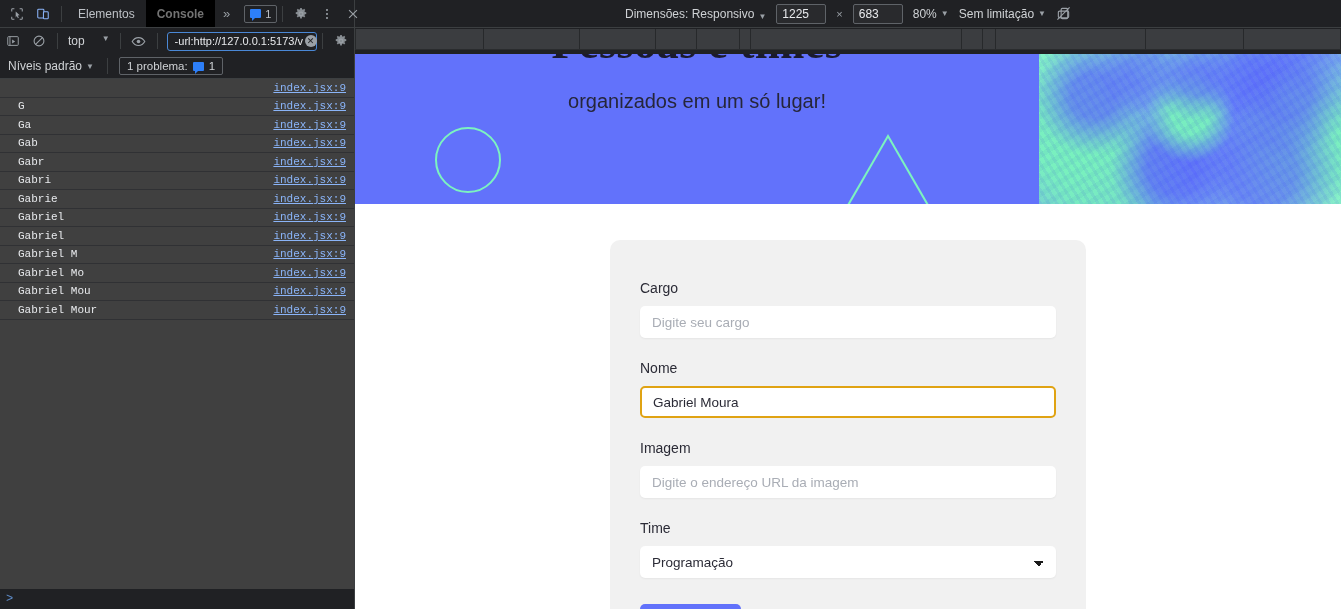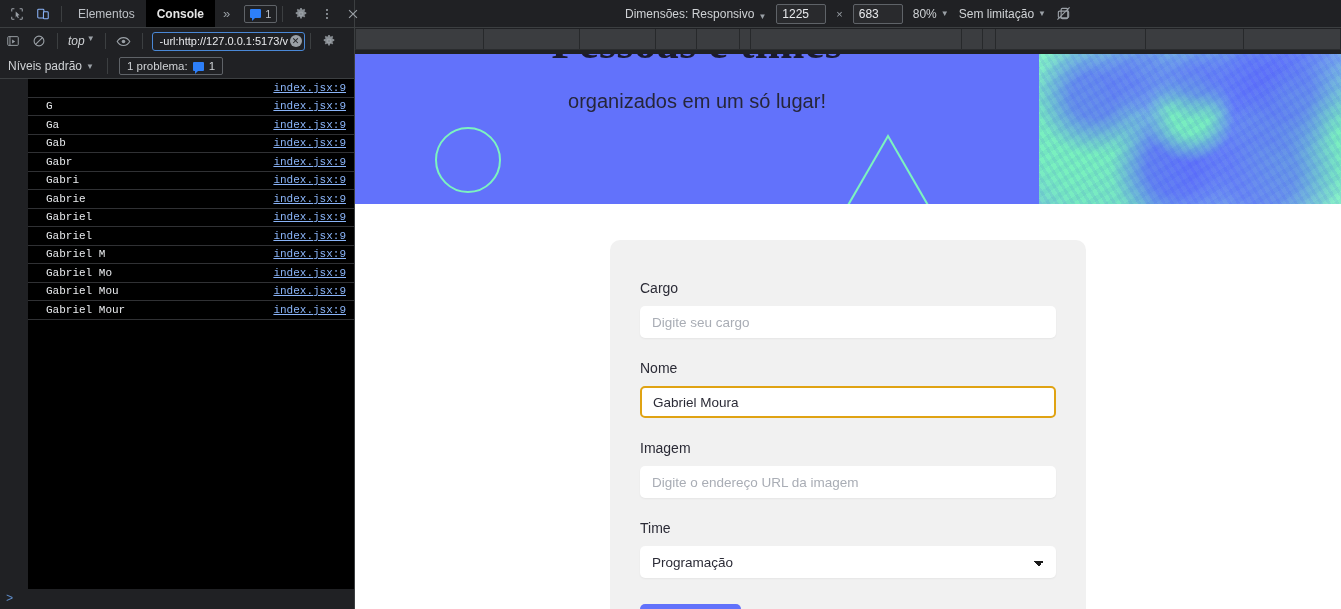--- a/index.html
+++ b/index.html
@@ -56,21 +56,21 @@
     padding: 0 11px;
     height: 100%;
     display: flex; align-items: center;
     font-size: 12px;
     color: #bdc1c6;
     cursor: pointer;
     white-space: nowrap;
   }
   .tab.selected {
     background: #000000;
-    color: #e5e5e5;
+    color: #737373;
     font-weight: bold;
   }
   .tab.more {
     color: #9aa0a6; font-size: 13px; padding: 0 8px;
   }
   .issue-chip {
     display: flex; align-items: center; gap: 4px;
     border: 1px solid #5f6368;
     border-radius: 2px;
     padding: 1px 5px;
@@ -116,23 +116,23 @@
     display: flex;
     background: #202124;
   }
   .console-filterbar {
     width: 355px; min-width: 355px;
     display: flex; align-items: center;
     border-right: 1px solid #3c3f41;
     background: #202124;
   }
   .ctx-sel {
-    display: flex; align-items: flex-start; gap: 2px;
+    display: flex; align-items: flex-start; gap: 17px;
     font-size: 12px; color: #cfd2d5;
-    padding: 0 5px; cursor: pointer; font-style: italic;
+    padding: 0 5px; cursor: pointer;
   }
   .filter-box {
     display: flex; align-items: center;
     background: #202124;
     border: 1px solid #4a88d6;
     border-radius: 3px;
     height: 19px;
     padding: 0 2px 0 5px;
     margin-left: 4px;
     min-width: 0;
@@ -198,22 +198,21 @@
   }
   .msg-chip::after {
     content: ""; position: absolute; left: 2px; bottom: -3px;
     border-left: 3px solid #2d7ff9;
     border-bottom: 3px solid transparent;
   }
 
   .console-list {
     flex: 1 1 auto;
     overflow: hidden;
-    background: #000000;
-    margin-left: 28px;
+    background: #404040;
   }
   .log-row {
     display: flex; align-items: center;
     justify-content: space-between;
     height: 18.5px;
     border-bottom: 1px solid #303134;
     padding: 0 8px 0 18px;
     font-family: "Liberation Mono", monospace;
     font-size: 11px;
     color: #e8eaed;

